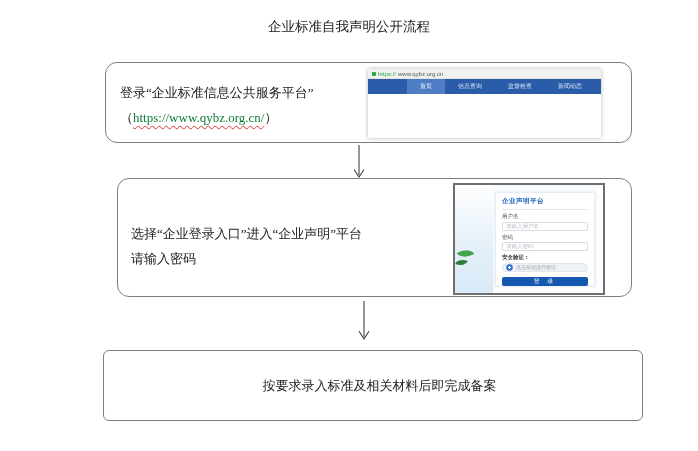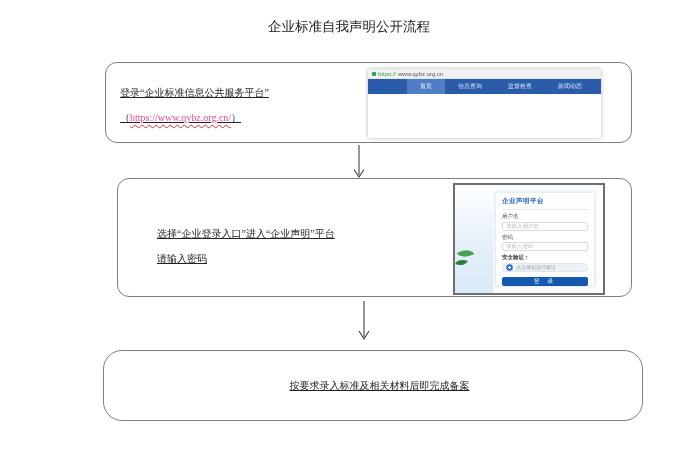--- a/index.html
+++ b/index.html
@@ -10,32 +10,31 @@
   }
   .page-title {
     position:absolute; top:18px; left:0; width:698px; text-align:center;
     font-size:13.5px; color:#1c1c1c; font-family:"Liberation Serif","DejaVu Serif",serif;
   }
   .flow-box {
     position:absolute; border:1px solid #7e7e7e; border-radius:12px; background:#fff;
   }
   .box1 { left:105px; top:62px;  width:527px; height:81px; }
   .box2 { left:117px; top:178px; width:515px; height:119px; }
-  .box3 { left:103px; top:350px; width:540px; height:71px; border-radius:19px;
+  .box3 { left:103px; top:350px; width:540px; height:71px; border-radius:6px;
           display:flex; align-items:center; justify-content:center;padding-left:13px; }
   .step-text {
-    position:absolute; font-size:10px; color:#222; line-height:25px;
+    position:absolute; font-size:13px; color:#222; line-height:25px;
     font-family:"Liberation Serif","DejaVu Serif",serif;
-    text-decoration:underline;
   }
   .box1 .step-text { left:14px; top:17px; }
-  .box2 .step-text { left:13px; top:42px;margin-left:26px; }
+  .box2 .step-text { left:13px; top:42px; }
   .box3 .step-text { position:static; }
   .url {
-    color:#ec4899;
+    color:#15803d;
     text-decoration:underline wavy #e03131 1px;
     text-underline-offset:3px;
   }
   
   .browser-shot {
     position:absolute; left:262px; top:6px; width:233px; height:69px;
     background:#fff; box-shadow:0 0 4px rgba(0,0,0,.3); overflow:hidden;
   }
   .addr-bar {
     height:10px; background:#f1f1f1; display:flex; align-items:center;

